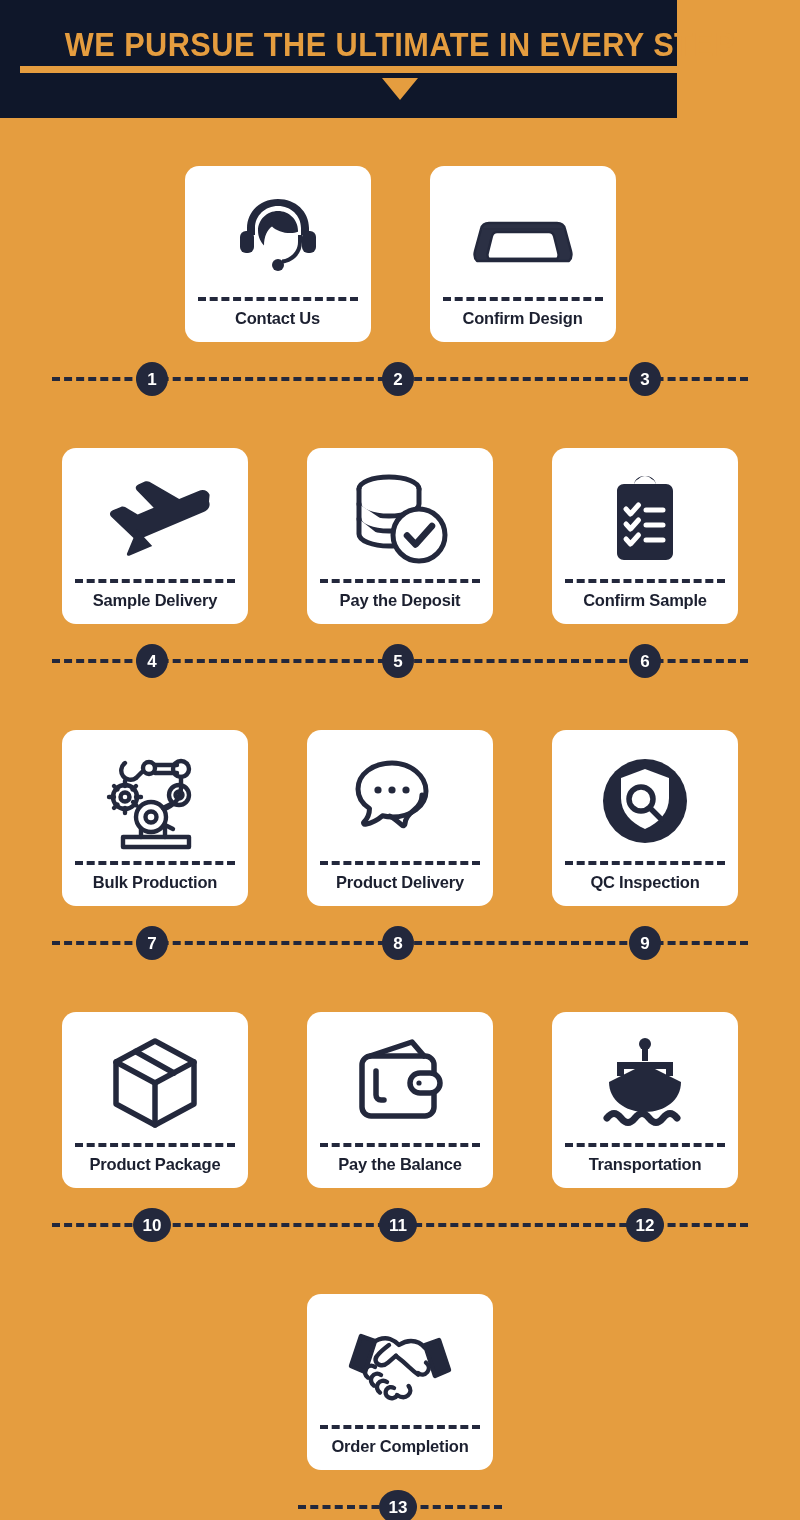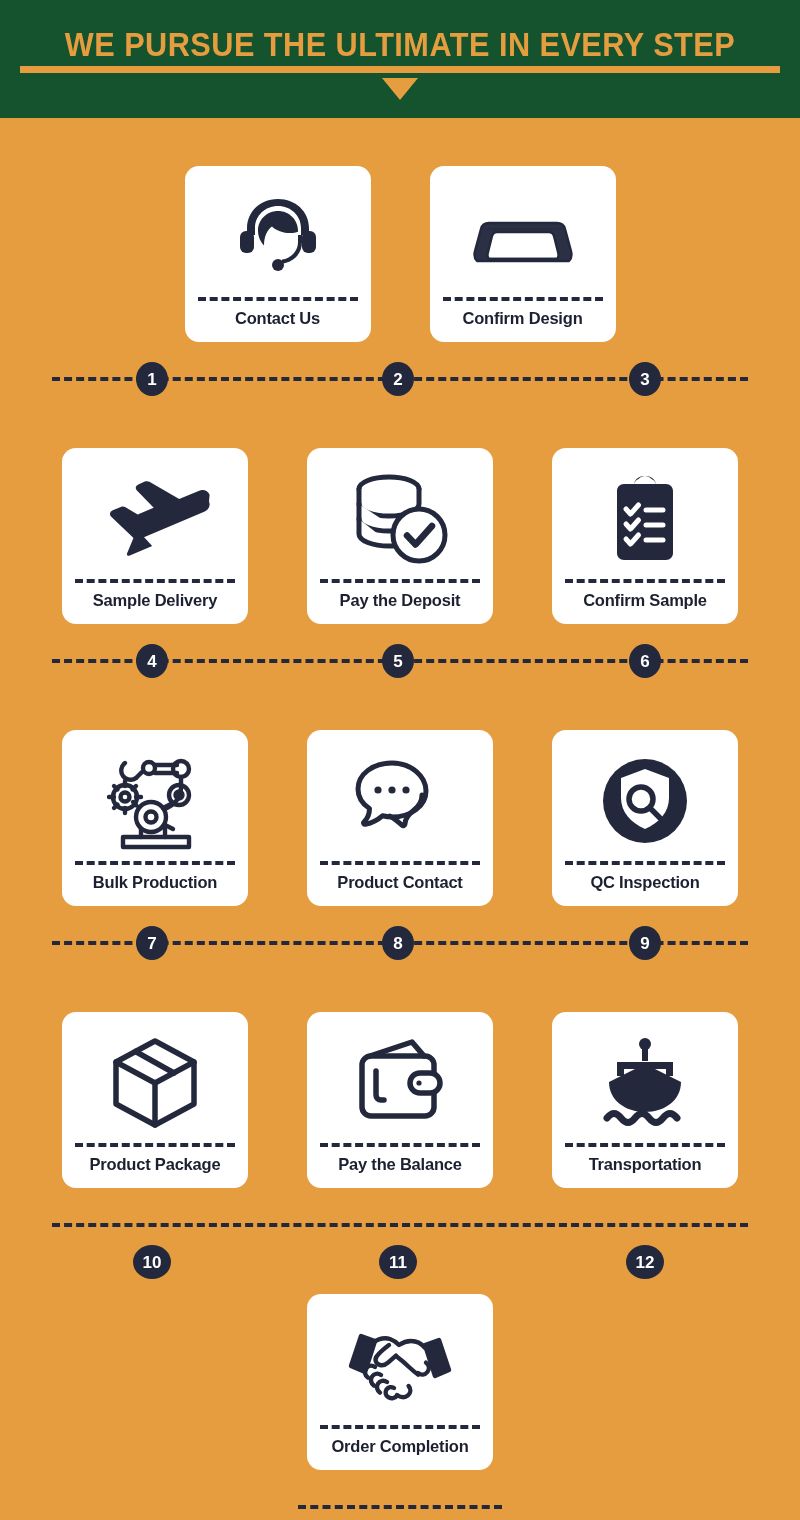--- a/index.html
+++ b/index.html
@@ -16,23 +16,23 @@
     width: 800px;
     height: 1520px;
     background: #e59d3f;
     overflow: hidden;
   }
 
   
   .header {
     position: absolute;
     left: 0; top: 0;
-    width: 800px;
+    width: 677px;
     height: 118px;
-    background: #14532d;
+    background: #0f172a;
     z-index: 5;
   }
 
   .header-title {
     position: absolute;
     left: 0; top: 26px;
     width: 800px;
     text-align: center;
     font-family: "Liberation Sans Narrow", "Liberation Sans", sans-serif;
     font-weight: bold;
@@ -146,21 +146,21 @@
     font-weight: bold;
     display: flex;
     align-items: center;
     justify-content: center;
     line-height: 1;
   }
   .node.n1 { left: 136px; }
   .node.n2 { left: 382px; }
   .node.n3 { left: 629px; }
   .node.solo { left: 382px; }
-  .node.wide { width: 38px; left: 133px; margin-top: 37px; }
+  .node.wide { width: 38px; left: 133px; }
   .node.wide.n2 { left: 379px; }
   .node.wide.n3 { left: 626px; }
   .node.wide.solo { left: 379px; }
 </style>
 </head>
 <body>
 
 <div class="page">
 
   <div class="header">
@@ -312,21 +312,21 @@
             <g fill="none" stroke="#23283c" stroke-width="5" stroke-linejoin="round" stroke-linecap="round">
               <path d="M74 38c0 6-3 11-8 15-4.5 3.5-9 9-9 14 0 1.5-1.8 2.3-3 1.2-3.5-3.2-8-7-12-9"></path>
               <path d="M44 6C25 6 10 17 10 32c0 8 4.5 15 11.5 19.5 0 5-2 10-5.5 13.5-1 1 0 2.6 1.4 2.3 7-1.5 13-5 17-8.5 3 .7 6.3 1.2 9.6 1.2 19 0 34-11 34-26S63 6 44 6z"></path>
               <circle cx="30" cy="33" r="3.6" fill="#23283c" stroke="none"></circle>
               <circle cx="44" cy="33" r="3.6" fill="#23283c" stroke="none"></circle>
               <circle cx="58" cy="33" r="3.6" fill="#23283c" stroke="none"></circle>
             </g>
           </svg>
         </div>
         <div class="card-divider"></div>
-        <div class="card-label">Product Contact</div>
+        <div class="card-label">Product Delivery</div>
       </div>
 
       <div class="card">
         <div class="card-icon">
           <svg width="92" height="92" viewBox="0 0 92 92">
             <circle cx="46" cy="46" r="42" fill="#23283c"></circle>
             <path d="M46 14 22 23v20c0 14 10 25 24 31 14-6 24-17 24-31V23z" fill="#ffffff"></path>
             <g fill="none" stroke="#23283c" stroke-width="5.5" stroke-linecap="round">
               <circle cx="42" cy="44" r="12"></circle>
               <path d="M51 53l11 11"></path>

